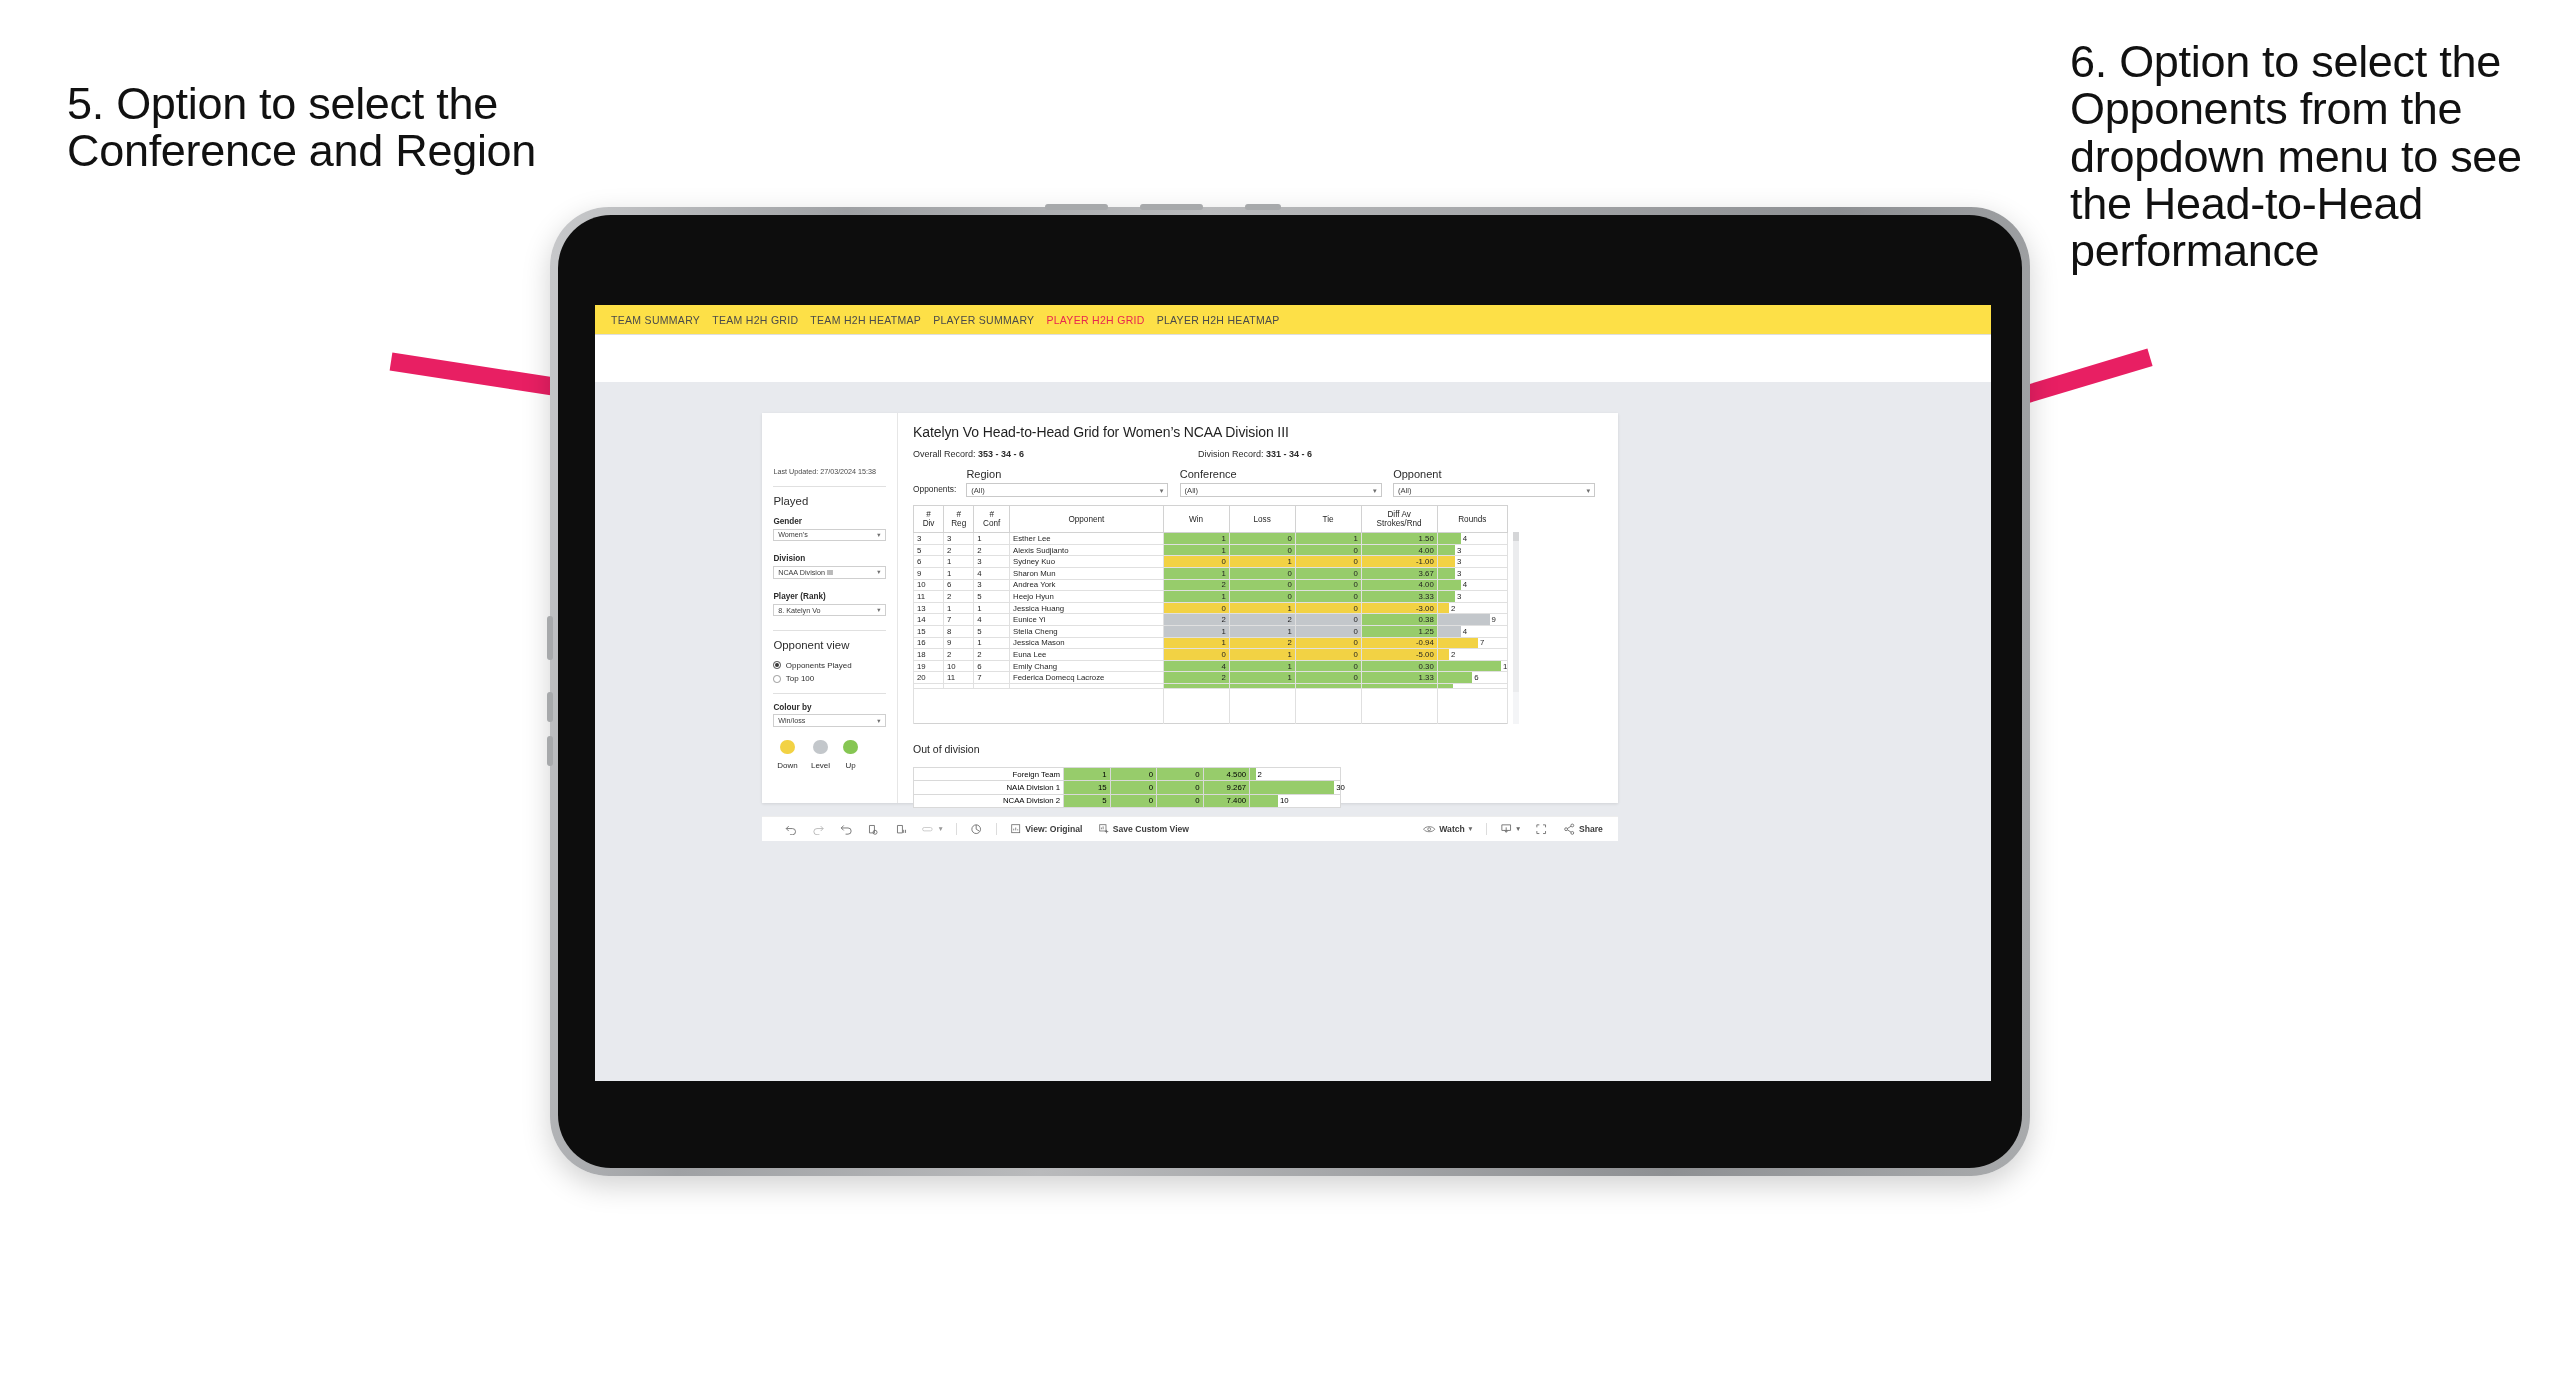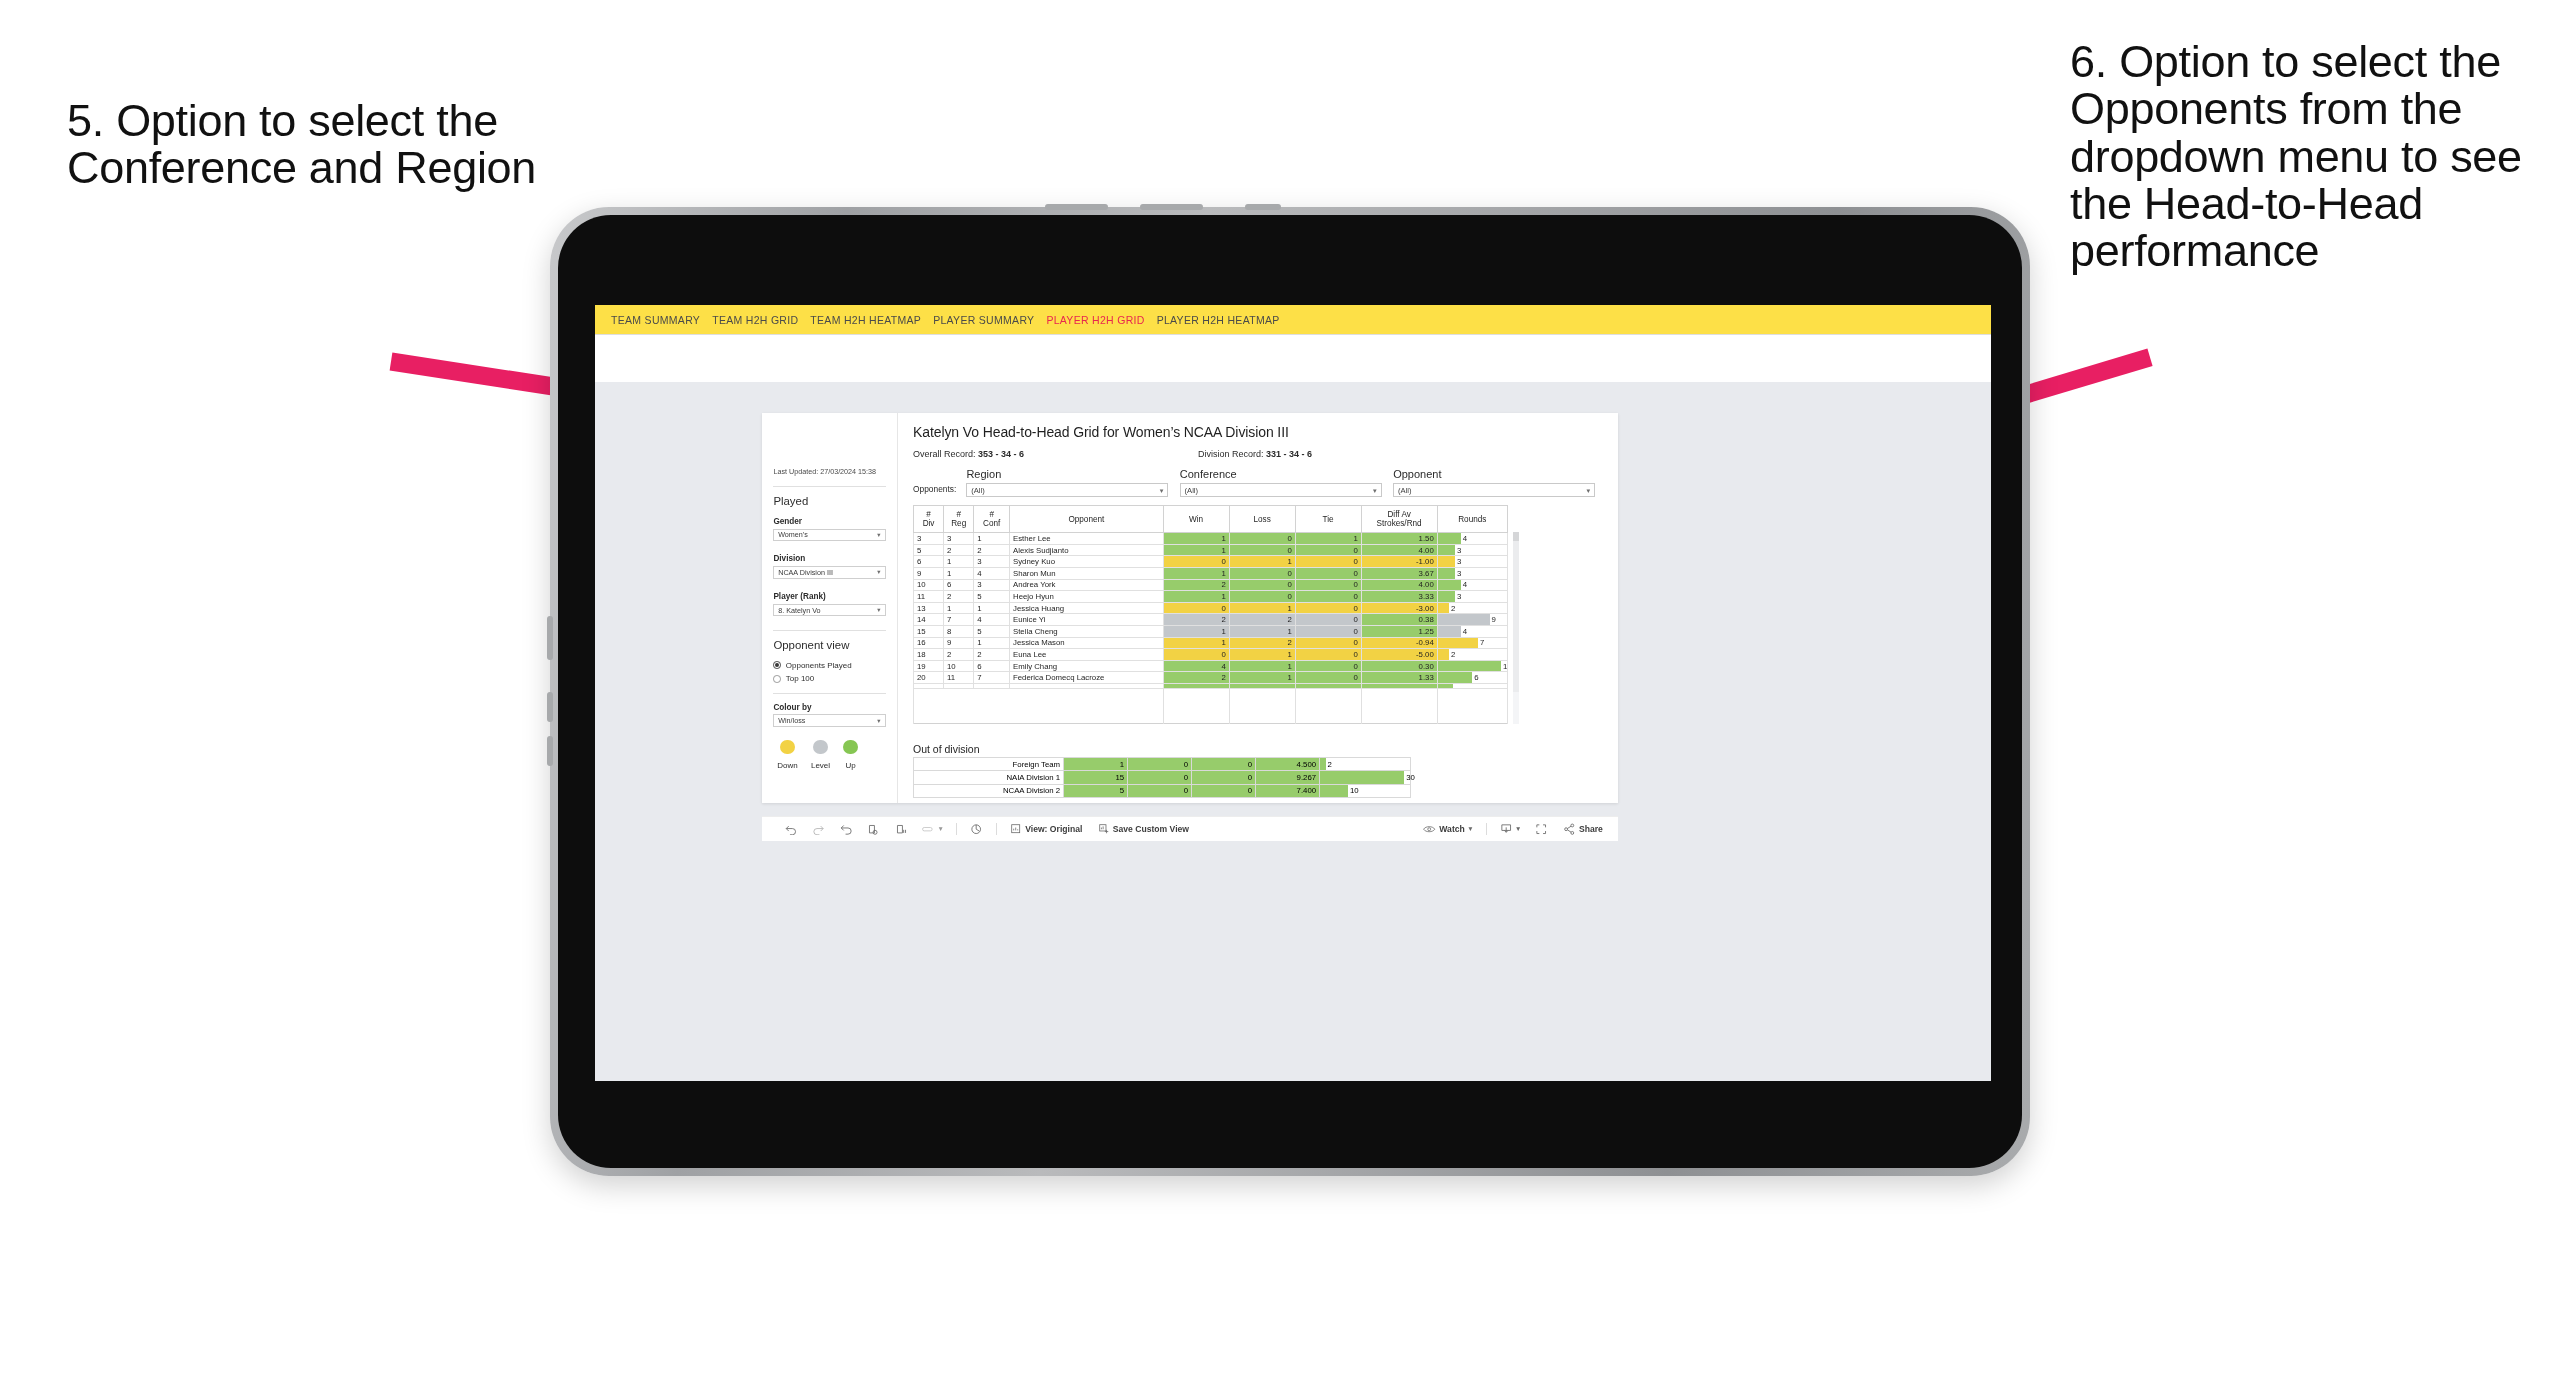--- a/index.html
+++ b/index.html
@@ -16,21 +16,21 @@
   
   .annot {
     position: absolute;
     color: #111111;
     font-size: 45px;
     line-height: 1.05;
     font-weight: 400;
     letter-spacing: -0.3px;
     white-space: pre-line;
   }
-  #annot-left  { left: 67px;  top: 97px; width: 495px; }
+  #annot-left  { left: 67px;  top: 80px; width: 495px; }
   #annot-right { left: 2070px; top: 38px;  width: 514px; }
 
   .arrow { position: absolute; pointer-events: none; }
 
   
   #tablet {
     position: absolute;
     left: 550px; top: 207px;
     width: 1480px; height: 969px;
     background: linear-gradient(100deg,#c8c9cb 0%,#9fa1a4 18%,#b9babc 40%,#8e9093 78%,#a9abad 100%);
@@ -235,21 +235,21 @@
   
   #vscroll {
     position:absolute; right:-11.4px; top:27px; width: 6.7px; bottom: 0;
     background:#f4f5f7;
   }
   #vthumb { position:absolute; left:0; width:6.7px; top: 0px; height: 8.6px; background:#d5d6d8; }
   #vtrack-light { position:absolute; left:0; width:6.7px; top:8.6px; bottom:32px; background:#ebecee; }
 
   
   #ood-title { margin-top: 19px; font-size: 10.5px; color:#1f1f1f; }
-  #ood-wrap { margin-top: 2px; width: 498px; }
+  #ood-wrap { margin-top: 12px; width: 428px; }
   table.ood { border-collapse: collapse; width:100%; font-size: 7.8px; table-layout:fixed; }
   table.ood td { border:1px solid #d9d9d9; height: 13.3px; padding: 0 2.9px; background:#fff; }
   td.ood-name { text-align:right; width: 150px; }
 
   
   #toolbar {
     position:absolute; left:167px; top: 434px;
     width: 856px; height: 25px;
     background:#fff; border-top:1px solid #ededed;
     display:flex; align-items:center; gap:0px; padding-left: 15px;

